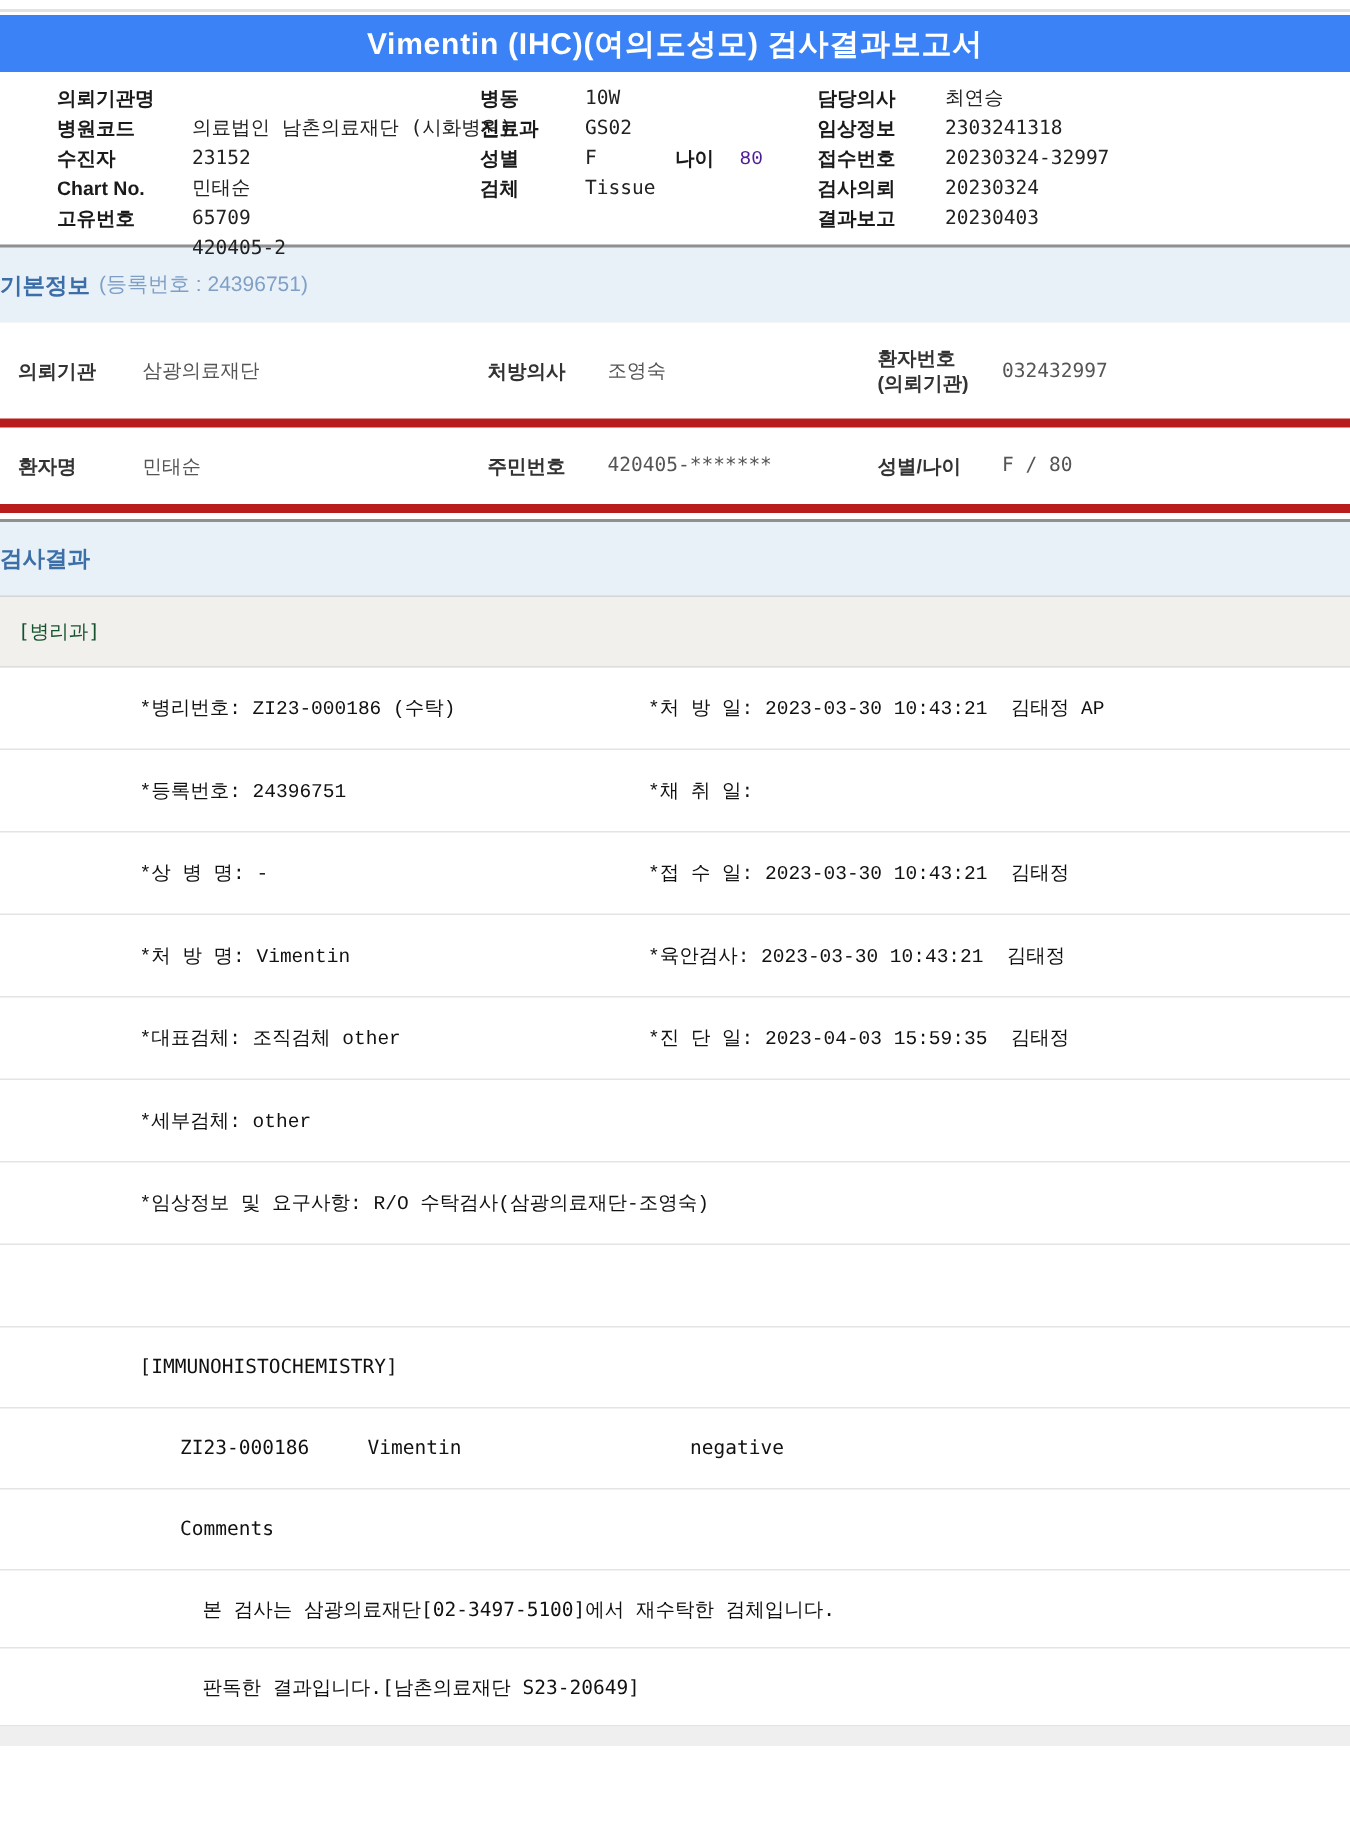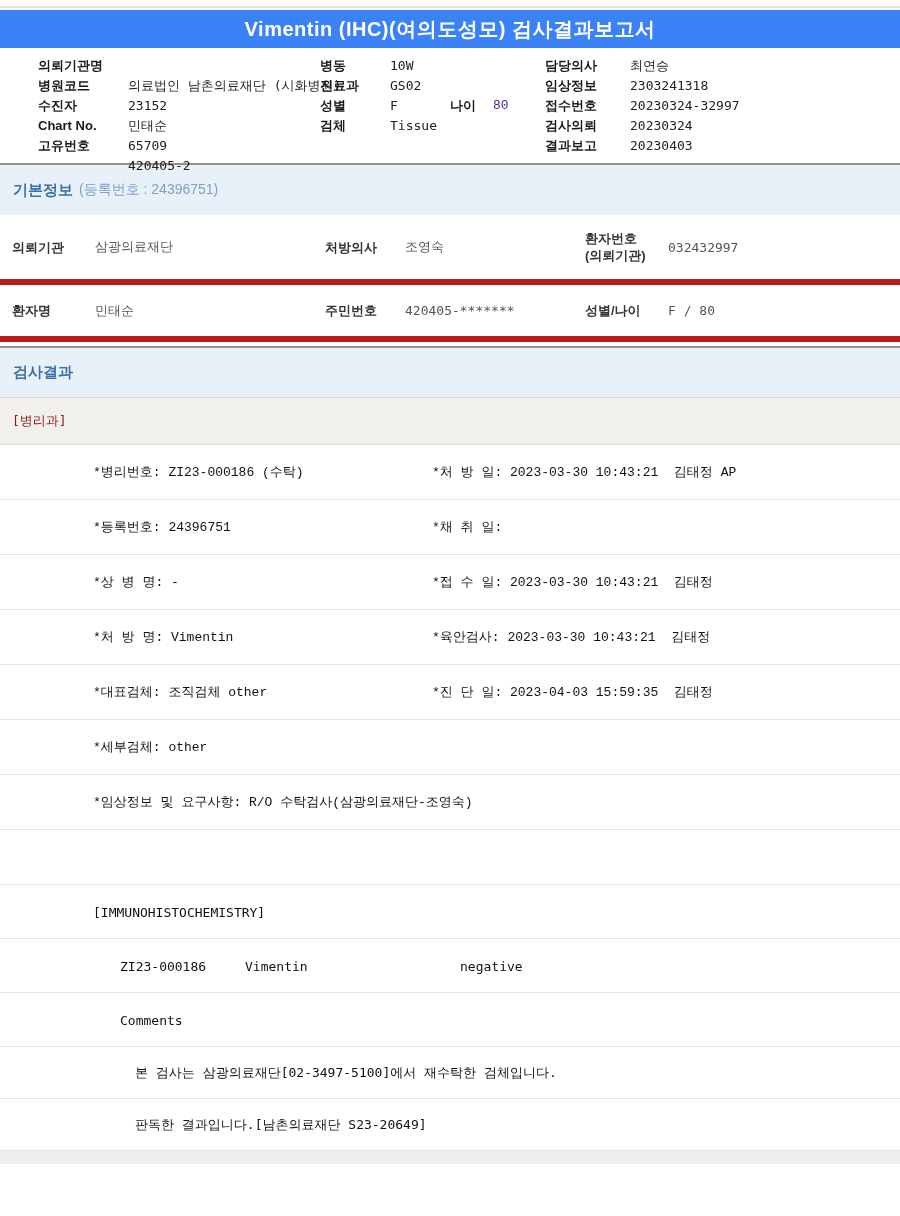--- a/index.html
+++ b/index.html
@@ -19,36 +19,36 @@
   .hl  { left:38px;  font-weight:bold; color:#1a1a1a; }
   .hv  { left:128px; font-family:"DejaVu Sans Mono", monospace; color:#222;margin-top:20px; }
   .hm  { left:320px; font-weight:bold; color:#1a1a1a; }
   .hmv { left:390px; font-family:"DejaVu Sans Mono", monospace; color:#222; }
   .hx  { left:450px; font-weight:bold; color:#1a1a1a; }
   .hxv { left:493px; font-family:Liberation Mono, monospace; color:#4c1d95; }
   .hr  { left:545px; font-weight:bold; color:#1a1a1a; }
   .hrv { left:630px; font-family:"DejaVu Sans Mono", monospace; color:#222; }
 
   .section-bar { margin-top:7px; height:52px; background:#e9f1f8; border-top:2px solid #909090;
-                 display:flex; align-items:center; padding-left:13px; }
+                 display:flex; align-items:center; }
   .section-bar .sec-title { color:#3c6ea8; font-weight:bold; font-size:15px; }
   .section-bar .sec-sub { color:#7f9fc6; font-size:14px; margin-left:6px; }
 
   .pt-row { display:grid; padding-left:12px; align-items:center; border-bottom:6px solid #b91c1c;
             grid-template-columns:83px 230px 80px 180px 83px 1fr; font-size:13px; }
   .pt-row1 { height:70px; }
   .pt-row2 { height:57px; }
   .pt-label { font-weight:bold; color:#333; white-space:pre-line; line-height:17px; }
   .pt-value { font-family:"DejaVu Sans Mono", monospace; color:#555; }
 
   .results-bar { margin-top:4px; border-bottom:1px solid #d6d6d6; }
 
   .dept-row { height:47px; background:#f2f0ed; border-bottom:1px solid #dddddd;
               display:flex; align-items:center; padding-left:12px;
-              font-family:"DejaVu Sans Mono", monospace; font-size:13px; color:#7f1d1d; }
+              font-family:"DejaVu Sans Mono", monospace; font-size:13px; color:#14532d; }
 
   .detail-row { height:55px; border-bottom:1px solid #e4e4e4; position:relative;
                 font-family:Liberation Mono, monospace; font-size:13px; color:#111; }
   .detail-row .dl { position:absolute; left:93px; top:50%; transform:translateY(-50%); white-space:pre; }
   .detail-row .dr { position:absolute; left:432px; top:50%; transform:translateY(-50%); white-space:pre; }
 
   .ihc-header-row, .ihc-result-row, .comments-row, .comment-line-row {
       border-bottom:1px solid #e4e4e4; position:relative;
       font-family:"DejaVu Sans Mono", monospace; font-size:13px; color:#111; }
   .ihc-header-row { height:54px; }

